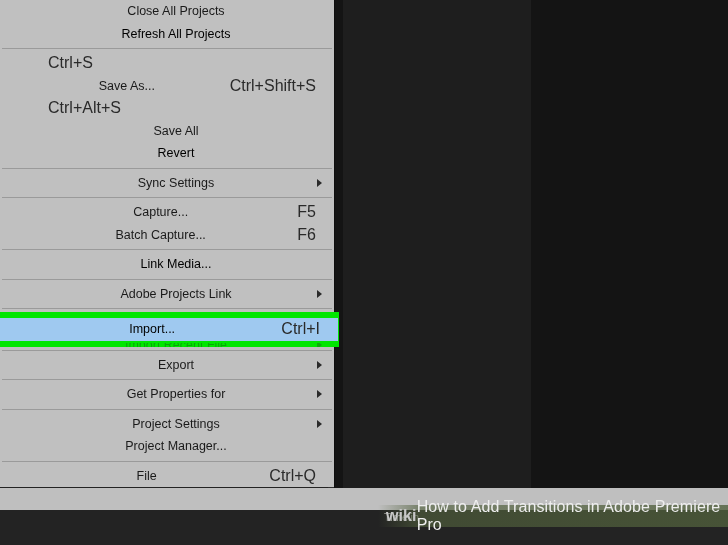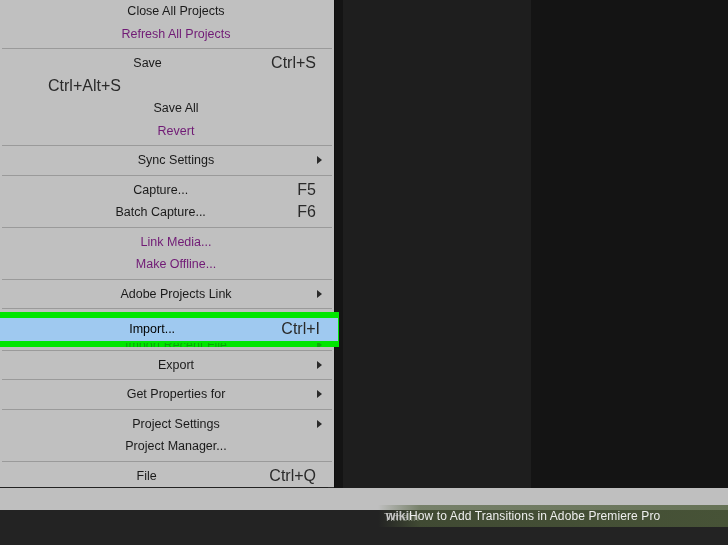--- a/index.html
+++ b/index.html
@@ -74,21 +74,21 @@
     display: flex;
     align-items: center;
     height: 22.5px;
     padding: 0 18px 0 36px;
     color: #1a1a1a;
     cursor: default;
     position: relative;
     text-align: center;
   }
   .menu-item.disabled {
-    color: #701a75;
+    color: #000000;
   }
   .menu-label {
     flex: 1 1 auto;
     white-space: nowrap;
   }
   .menu-shortcut {
     flex: 0 0 auto;
     margin-left: 12px;
     color: #2a2a2a;
     font-size: 16px;
@@ -124,21 +124,21 @@
   .watermark {
     position: absolute;
     left: 378px;
     bottom: 18px;
     width: 350px;
     height: 22px;
     display: flex;
     align-items: center;
     background: linear-gradient(90deg, rgba(80,95,60,0.0) 0%, rgba(80,95,60,0.65) 12%, rgba(80,95,60,0.8) 100%);
     color: #eee;
-    font-size: 12px;
+    font-size: 16px;
     padding-left: 8px;
     box-sizing: border-box;
     letter-spacing: 0.1px;
   }
   .watermark .wiki-prefix {
     color: #c7c7c7;
     font-weight: 600;
     margin-right: 0px;
   }
   .timeline-label {
@@ -166,22 +166,25 @@
 
   <div class="menu" id="file-menu">
       <div class="menu-item">
         <span class="menu-label">Close All Projects</span>
       </div>
       <div class="menu-item disabled">
         <span class="menu-label">Refresh All Projects</span>
       </div>
       <div class="menu-sep"></div>
       <div class="menu-item">
-        <span class="menu-label">Save</span>
         <span class="menu-shortcut">Ctrl+S</span>
+      </div>
+      <div class="menu-item">
+        <span class="menu-label">Save As...</span>
+        <span class="menu-shortcut">Ctrl+Shift+S</span>
       </div>
       <div class="menu-item">
         <span class="menu-shortcut">Ctrl+Alt+S</span>
       </div>
       <div class="menu-item">
         <span class="menu-label">Save All</span>
       </div>
       <div class="menu-item disabled">
         <span class="menu-label">Revert</span>
       </div>
@@ -195,23 +198,20 @@
         <span class="menu-label">Capture...</span>
         <span class="menu-shortcut">F5</span>
       </div>
       <div class="menu-item">
         <span class="menu-label">Batch Capture...</span>
         <span class="menu-shortcut">F6</span>
       </div>
       <div class="menu-sep"></div>
       <div class="menu-item disabled">
         <span class="menu-label">Link Media...</span>
-      </div>
-      <div class="menu-item disabled">
-        <span class="menu-label">Make Offline...</span>
       </div>
       <div class="menu-sep"></div>
       <div class="menu-item">
         <span class="menu-label">Adobe Projects Link</span>
         <span class="submenu-arrow"></span>
       </div>
       <div class="menu-sep"></div>
       <div class="highlight-wrap">
         <div class="menu-item">
           <span class="menu-label">Import...</span>

